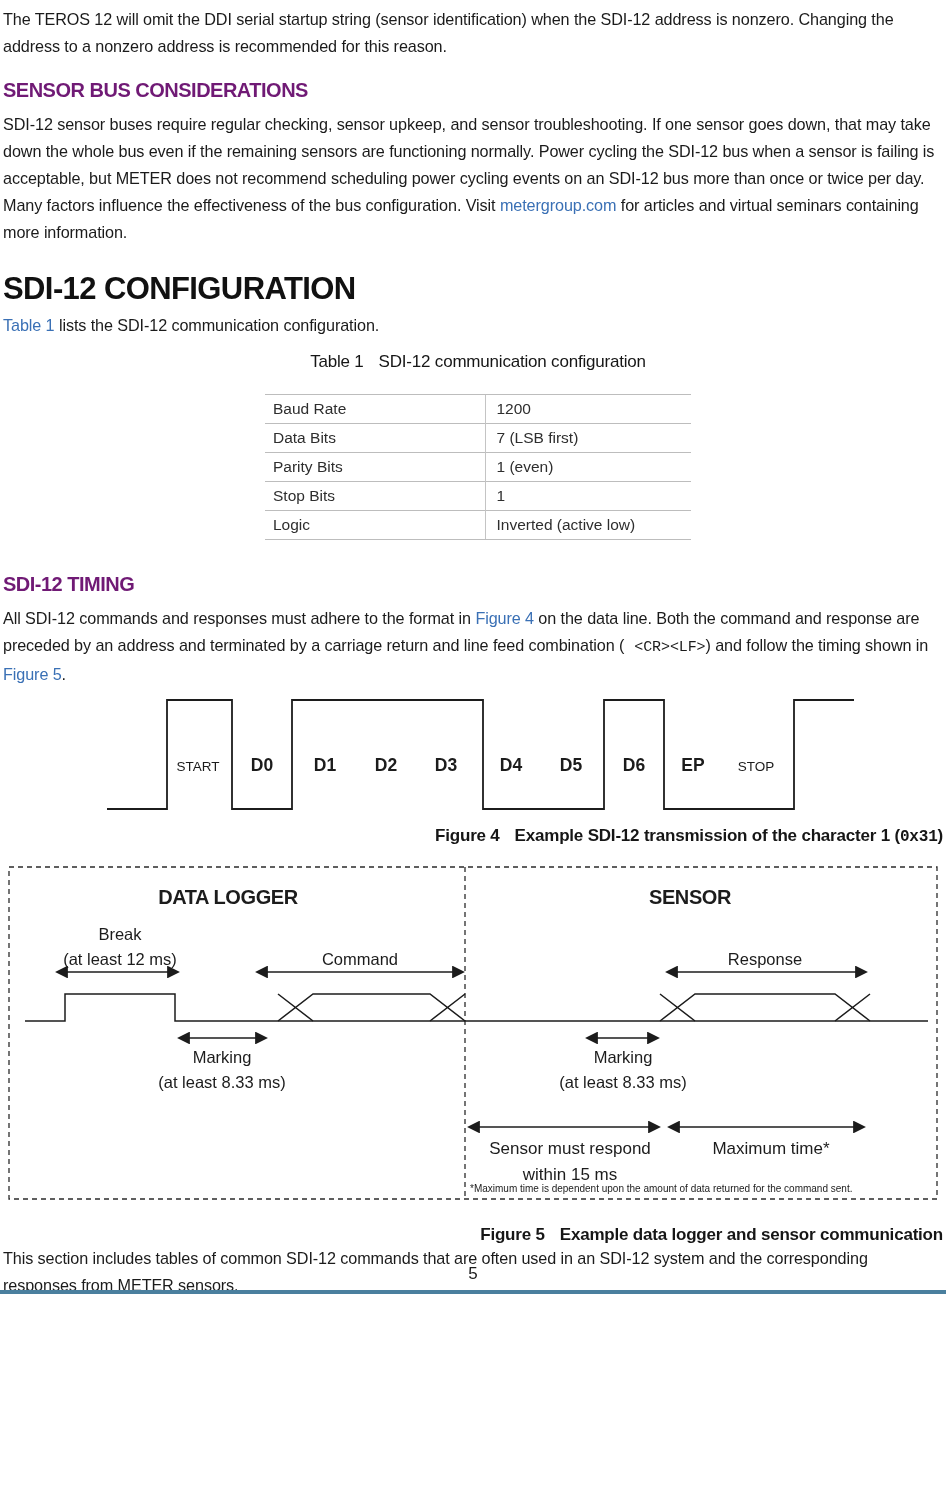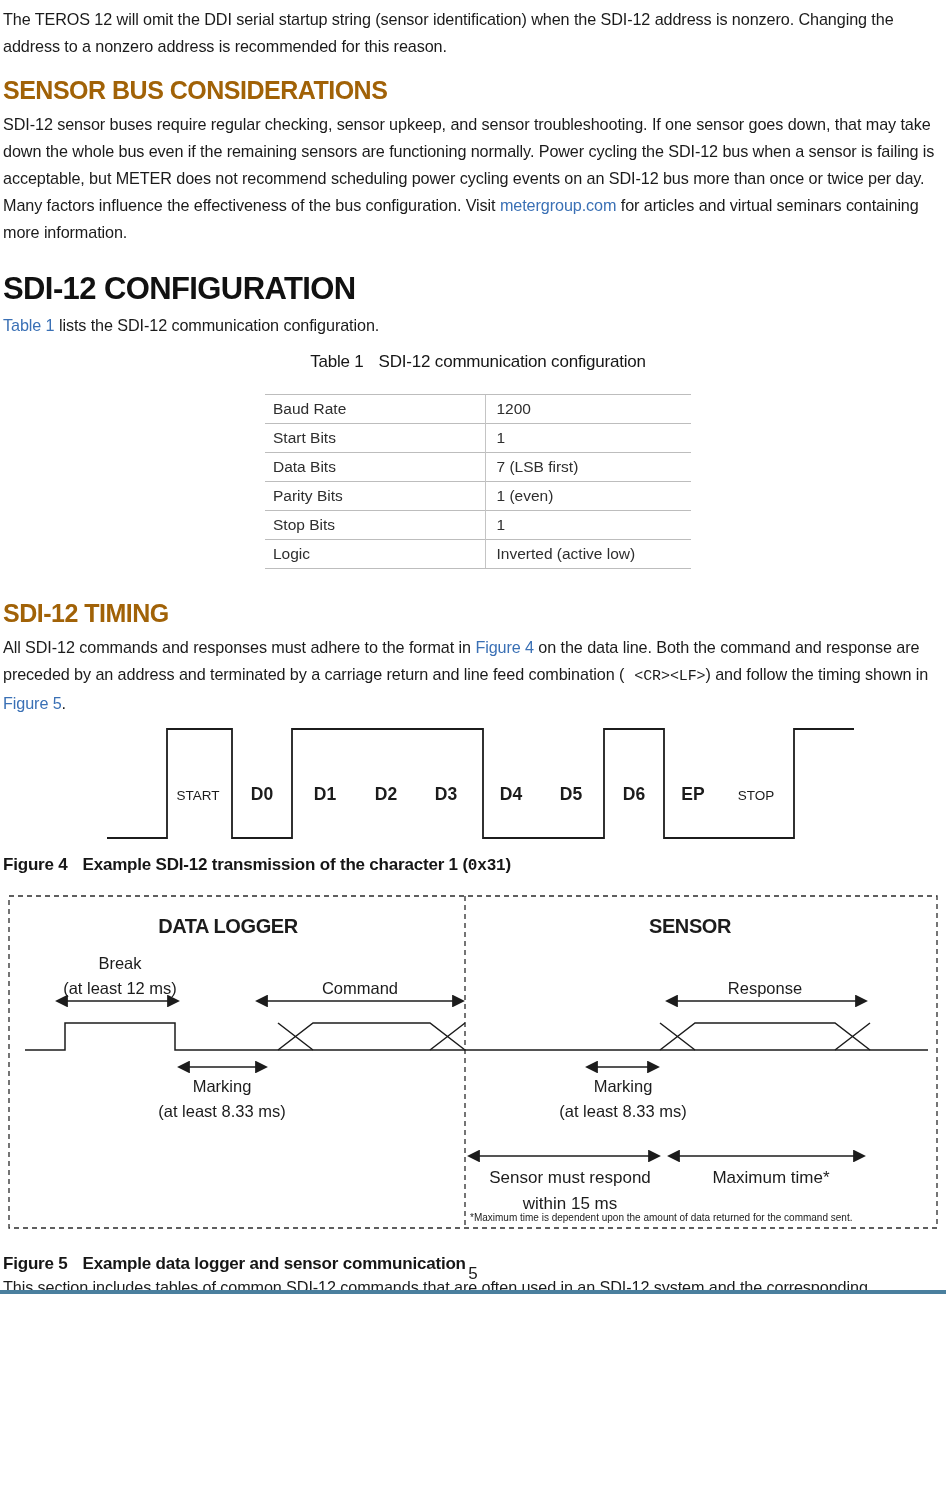--- a/index.html
+++ b/index.html
@@ -14,21 +14,21 @@
     font-size:16.2px; line-height:27px; letter-spacing:-0.1px;
     color:#1b1b1b; max-width:940px;
   }
   .seg-link { color:#3a70b5; cursor:pointer; }
   .seg-mono { font-family:"Liberation Mono", monospace; font-size:15px;margin-left:10px; }
   h1.h1 {
     font-size:31px; line-height:34px; font-weight:bold; color:#111;
     letter-spacing:-0.6px; margin:26px 0 6px 0;
   }
   h2.h2 {
-    font-size:25px; line-height:28px; font-weight:bold; color:#a16207;
+    font-size:20px; line-height:28px; font-weight:bold; color:#701a75;
     letter-spacing:-0.5px; margin:16px 0 7px 0;
   }
   .mt-lg { margin-top:30px !important; }
   
   .table-wrap { width:426px; margin:13px 0 0 262px; }
   .table-title {
     text-align:center; font-weight:normal; font-size:17px; letter-spacing:-0.2px;
     margin-bottom:22px; color:#161616;
   }
   .title-label { margin-right:15px; }
@@ -46,21 +46,21 @@
   .wave4 { stroke-width:1.8; }
   .dash  { fill:none; stroke:#2b2b2b; stroke-width:1.3; stroke-dasharray:5 4; }
   .arrow { stroke:#1c1c1c; stroke-width:1.6; }
   .f4-bold  { font-size:17.5px; font-weight:bold; }
   .f4-small { font-size:13.5px; }
   .t-title { font-size:20px; font-weight:bold; letter-spacing:-0.4px; }
   .t-label { font-size:16.5px; }
   .t-resp  { font-size:17px; }
   .t-foot  { font-size:10px; }
   .fig-caption {
-    text-align:left; font-weight:bold; font-size:17px; letter-spacing:-0.2px;
+    text-align:right; font-weight:bold; font-size:17px; letter-spacing:-0.2px;
     color:#161616; margin-top:8px;
   }
   .cap-label { margin-right:15px; }
   .cap5 { margin-top:25px; }
   .cap-mono { font-family:"Liberation Mono", monospace; font-size:16px; font-weight:bold; }
   .page-number {
     position:absolute; bottom:10px; left:0; right:0; text-align:center;
     font-size:17px; color:#1b1b1b;
   }
   .accent-bar { position:absolute; bottom:0; left:0; width:100%; height:4px; }
@@ -80,24 +80,20 @@
 
   <div class="table-wrap">
     <div class="table-title">
       <span class="title-label">Table 1</span><span>SDI-12 communication configuration</span>
     </div>
     <table class="cfg">
       <tbody>
         <tr>
           <td>Baud Rate</td>
           <td class="val">1200</td>
-        </tr>
-        <tr>
-          <td>Start Bits</td>
-          <td class="val">1</td>
         </tr>
         <tr>
           <td>Data Bits</td>
           <td class="val">7 (LSB first)</td>
         </tr>
         <tr>
           <td>Parity Bits</td>
           <td class="val">1 (even)</td>
         </tr>
         <tr>

